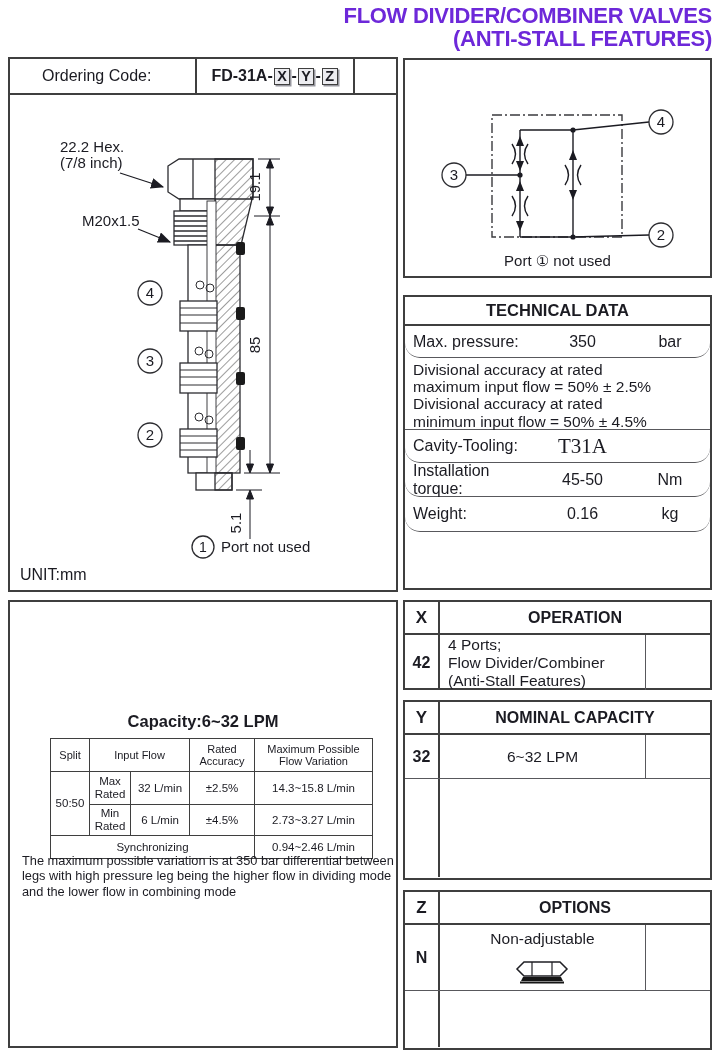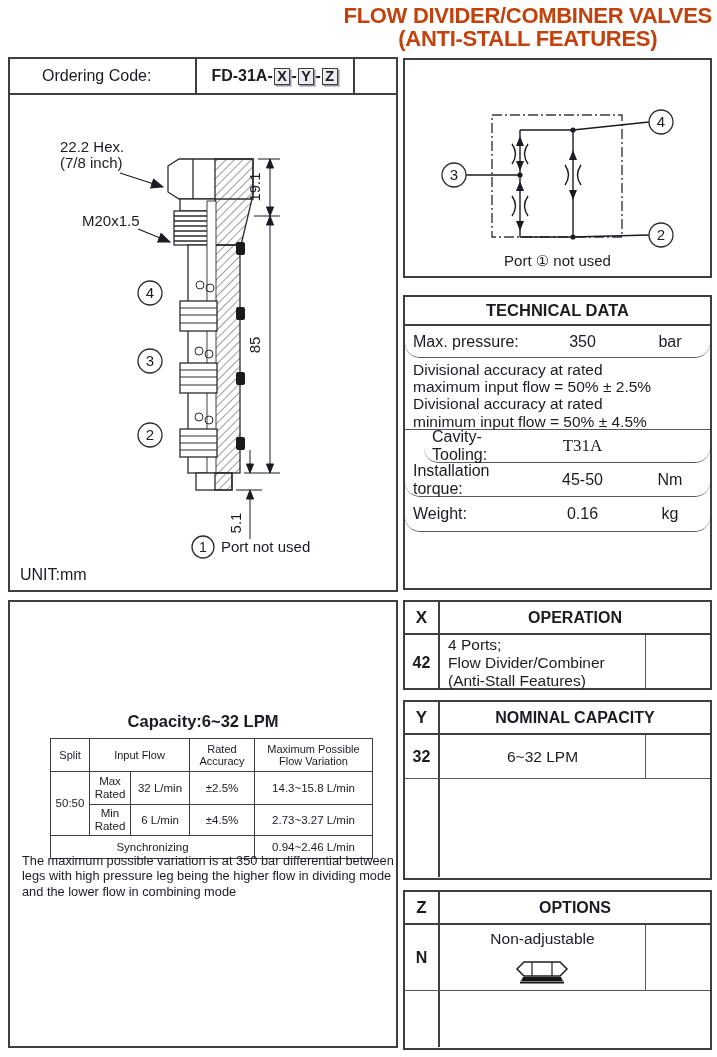--- a/index.html
+++ b/index.html
@@ -1,41 +1,41 @@
 <!DOCTYPE html>
 <html><head>
 <meta charset="utf-8">
 <style>
   html,body{margin:0;padding:0;background:#fff;}
   .page{position:relative;width:717px;height:1057px;background:#fff;overflow:hidden;
         font-family:"Liberation Sans",sans-serif;color:#1b1b22;}
   .panel{position:absolute;border:2px solid #3f3f3f;box-sizing:border-box;background:#fff;}
   
-  .title{position:absolute;right:5px;top:5px;text-align:center;font-weight:700;
-         font-size:22px;line-height:1.04;color:#c2410c;letter-spacing:-0.3px;}
+  .title{position:absolute;right:5px;top:5px;text-align:right;font-weight:700;
+         font-size:22px;line-height:1.04;color:#6d28d9;letter-spacing:-0.3px;}
   
   .ord-row{height:34px;border-bottom:2px solid #3f3f3f;display:flex;align-items:stretch;}
   .ord-label{width:153px;border-right:2px solid #3f3f3f;display:flex;align-items:center;
              padding-left:12px;font-size:16px;margin-left:20px;}
   .ord-code{width:156px;border-right:2px solid #3f3f3f;display:flex;align-items:center;
             justify-content:center;font-weight:700;font-size:16px;}
   .code-box{display:inline-block;border:1.6px solid #3f3f3f;background:#ececf0;
             box-shadow:1.5px 1.5px 0 #97979f;padding:0 2.5px;margin:0 1px;
             line-height:15px;font-size:14.5px;}
   .draw-area{position:relative;height:495px;}
   .unit-label{position:absolute;left:10px;bottom:6px;font-size:16px;}
   
   .td-header{height:27px;border-bottom:2px solid #3f3f3f;display:flex;align-items:center;
              justify-content:center;font-weight:700;font-size:16.5px;}
   .td-row{display:flex;align-items:center;border-bottom:1.5px solid #58585c;
           font-size:16px;padding-left:8px;box-sizing:border-box;border-radius:15px;}
   .td-row .lbl{flex:1;}
   .td-row .val{width:95px;text-align:center;}
   .td-row .unit{width:80px;text-align:center;}
-  .serif{font-family:"Liberation Serif",serif;font-size:17px;}
+  .serif{font-family:"Liberation Serif",serif;font-size:21px;}
   .td-acc{border-bottom:1.5px solid #58585c;padding:3px 16px 3px 8px;font-size:15.5px;
           line-height:17.2px;box-sizing:border-box;}
   
   .code-table{position:absolute;left:403px;width:309px;border:2px solid #3f3f3f;
               box-sizing:border-box;background:#fff;}
   .ct-header{display:flex;height:31px;border-bottom:2px solid #3f3f3f;}
   .ct-code{width:33px;border-right:2px solid #3f3f3f;display:flex;align-items:center;
            justify-content:center;font-weight:700;font-size:17px;}
   .ct-title{flex:1;display:flex;align-items:center;justify-content:center;
             font-weight:700;font-size:16px;}
@@ -240,21 +240,21 @@
       <span class="lbl">Max. pressure:</span>
       <span class="val">350</span>
       <span class="unit">bar</span>
     </div>
     <div class="td-acc" style="height:72px;">
       <div>Divisional accuracy at rated</div>
       <div>maximum input flow = 50% ± 2.5%</div>
       <div>Divisional accuracy at rated</div>
       <div>minimum input flow = 50% ± 4.5%</div>
     </div>
-    <div class="td-row" style="height:33px;margin-left:19px;">
+    <div class="td-row" style="height:33px;">
       <span class="lbl">Cavity-Tooling:</span>
       <span class="val serif">T31A</span>
       <span class="unit"></span>
     </div>
     <div class="td-row" style="height:34px;">
       <span class="lbl">Installation torque:</span>
       <span class="val">45-50</span>
       <span class="unit">Nm</span>
     </div>
     <div class="td-row" style="height:35px;">

